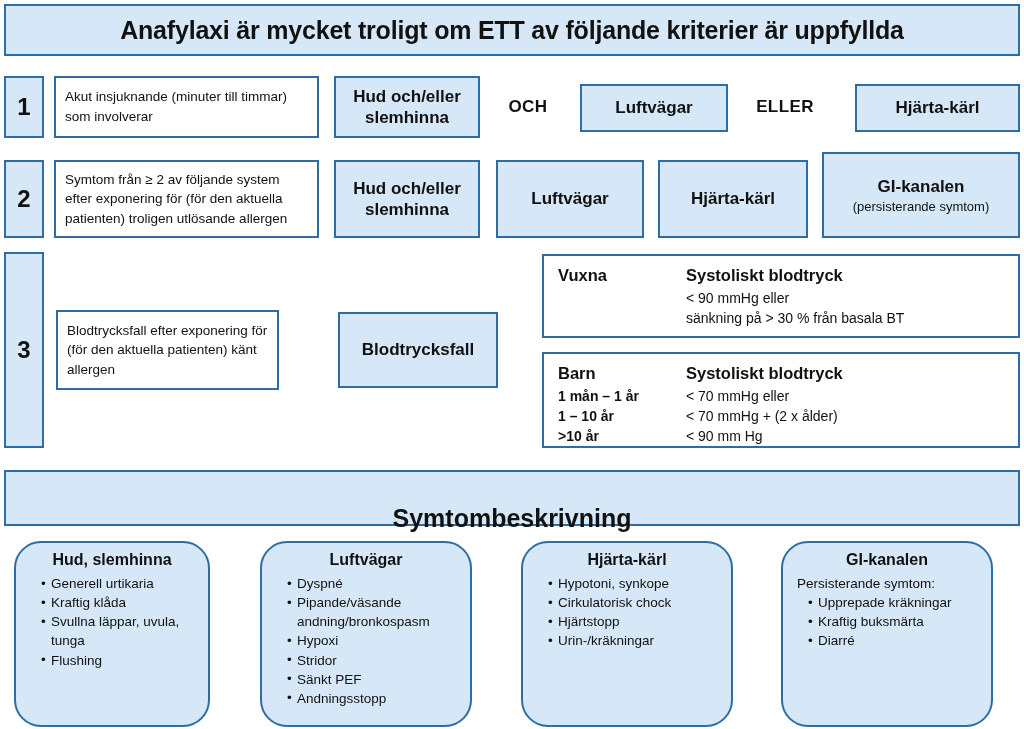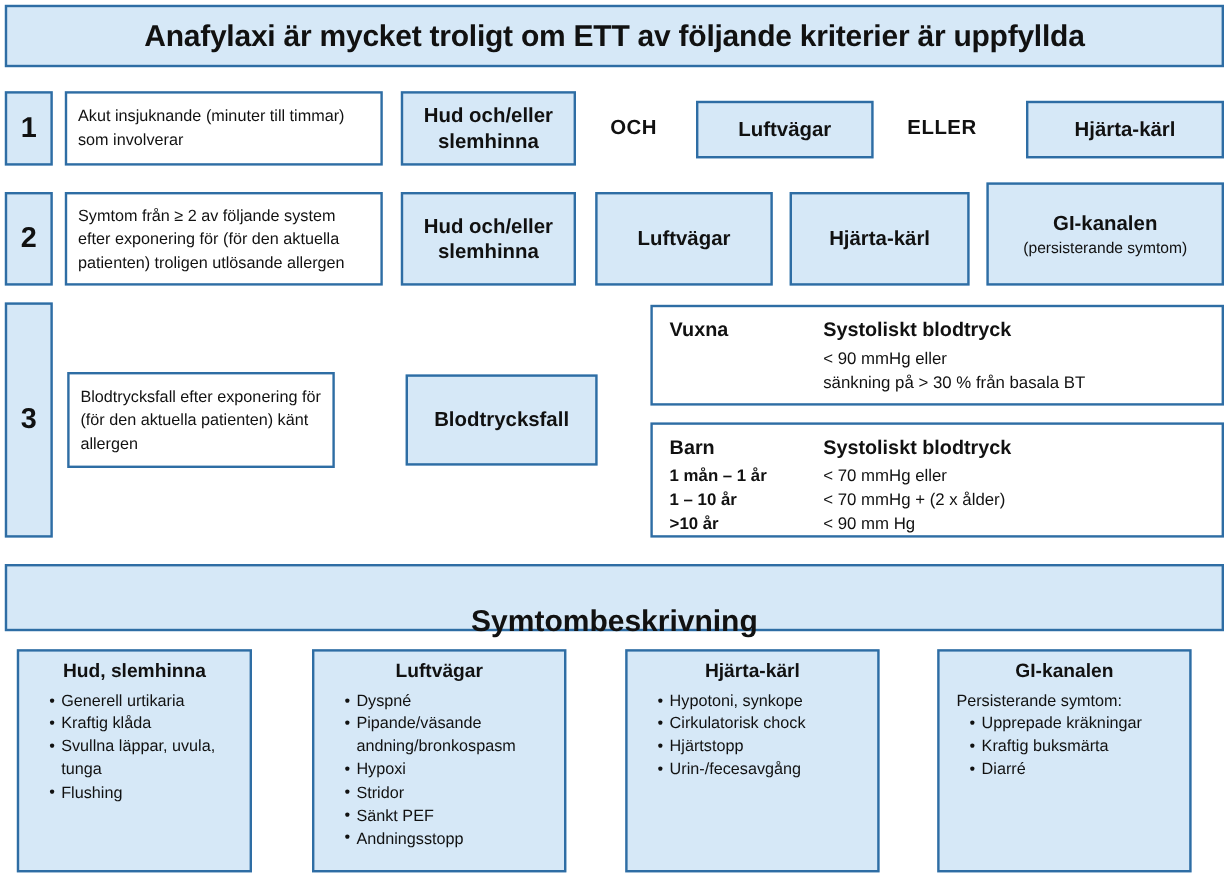--- a/index.html
+++ b/index.html
@@ -133,20 +133,21 @@
     font-size: 25px;
     font-weight: bold;
     margin-top: 40px;
   }
 
   .symcol {
     top: 541px;
     height: 186px;
     padding: 8px 10px 6px 10px;
     justify-content: flex-start;
+    border-radius: 27px;
   }
   .symcol .symtitle {
     text-align: center;
     font-size: 16px;
     font-weight: bold;
     margin-bottom: 5px;
   }
   .symcol .intro {
     font-size: 13.5px;
     line-height: 1.42;
@@ -302,21 +303,21 @@
     <li>Andningsstopp</li>
   </ul>
 </div>
 
 <div class="box symcol" style="left:521px; top:541px; width:212px;">
   <div class="symtitle">Hjärta-kärl</div>
   <ul>
     <li>Hypotoni, synkope</li>
     <li>Cirkulatorisk chock</li>
     <li>Hjärtstopp</li>
-    <li>Urin-/fecesavgång</li>
+    <li>Urin-/kräkningar</li>
   </ul>
 </div>
 
 <div class="box symcol" style="left:781px; top:541px; width:212px;">
   <div class="symtitle">GI-kanalen</div>
   <div class="intro">Persisterande symtom:</div>
   <ul>
     <li>Upprepade kräkningar</li>
     <li>Kraftig buksmärta</li>
     <li>Diarré</li>

